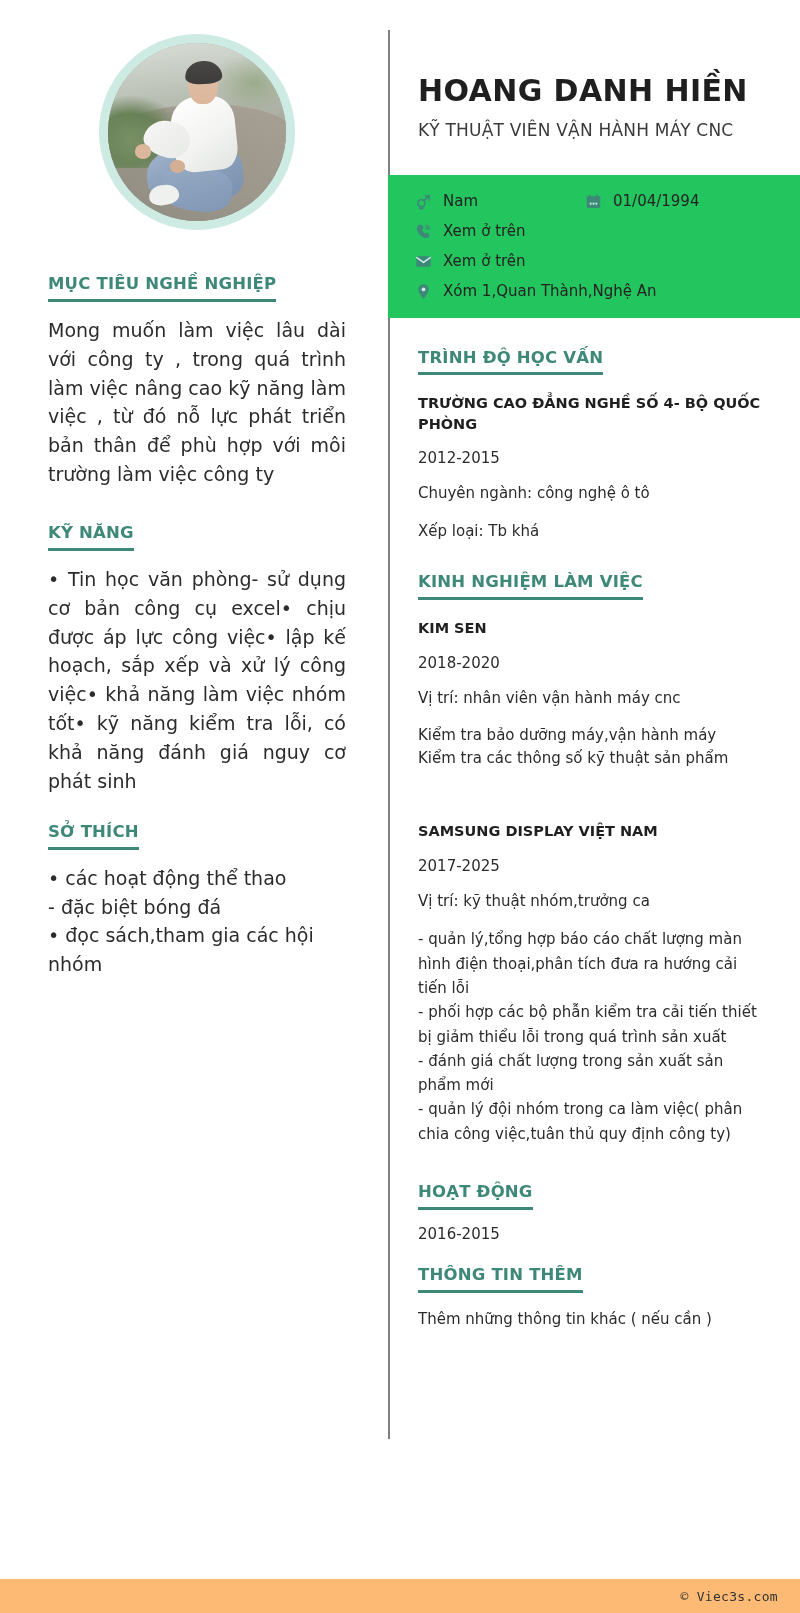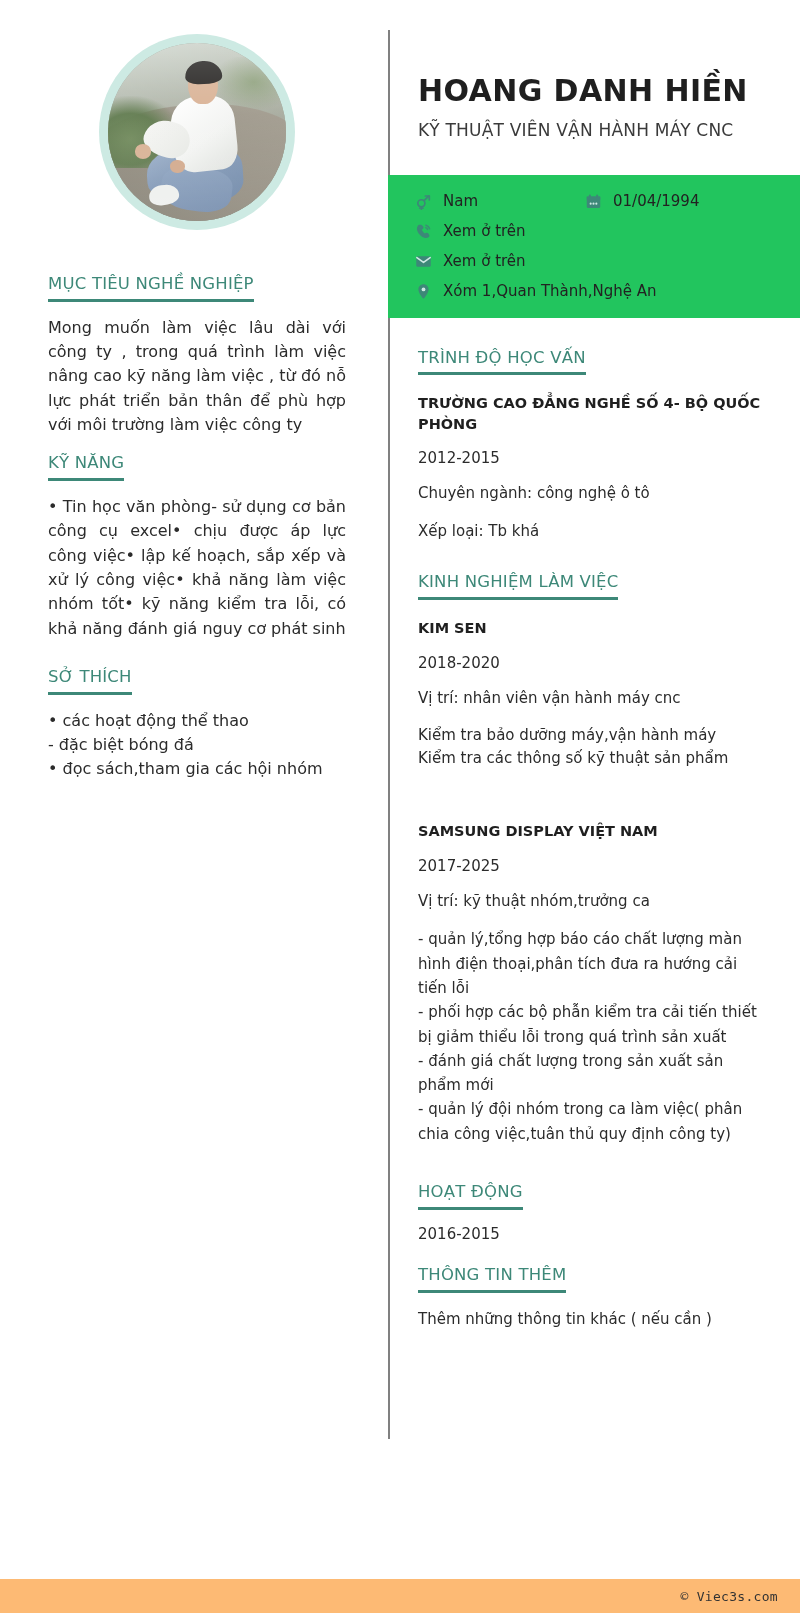--- a/index.html
+++ b/index.html
@@ -144,35 +144,35 @@
   }
   .ph-haze {
     position: absolute; inset: 0;
     background: linear-gradient(180deg, rgba(255,255,255,.22) 0%, rgba(255,255,255,.04) 40%, rgba(255,255,255,.10) 100%);
   }
 
   
   .sec-head {
     display: inline-block;
     color: #3d8878;
-    font-weight: 400;
+    font-weight: 700;
     font-size: 16.5px;
     letter-spacing: .2px;
     line-height: 1.2;
     padding-bottom: 5px;
     border-bottom: 3px solid #3d8878;
     text-transform: uppercase;
     white-space: nowrap;
   }
 
-  .sec-head-wrap { margin-top: 16px; }
+  .sec-head-wrap { margin-top: 34px; }
   .sec-head-wrap:first-child { margin-top: 0; }
 
   .body-text {
-    font-size: 16px;
+    font-size: 19px;
     line-height: 1.52;
     color: #2b2b2b;
     margin-top: 14px;
     text-align: justify;
     white-space: pre-line;
   }
 
   .body-text.left { text-align: left; }
 
   

